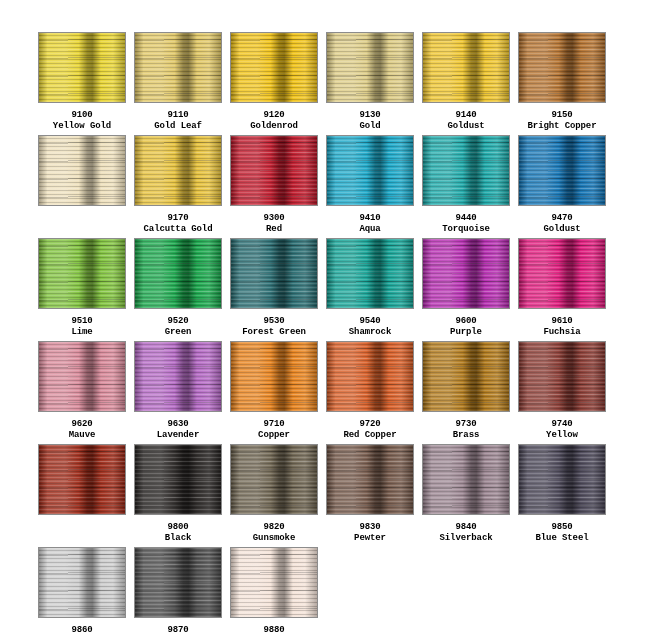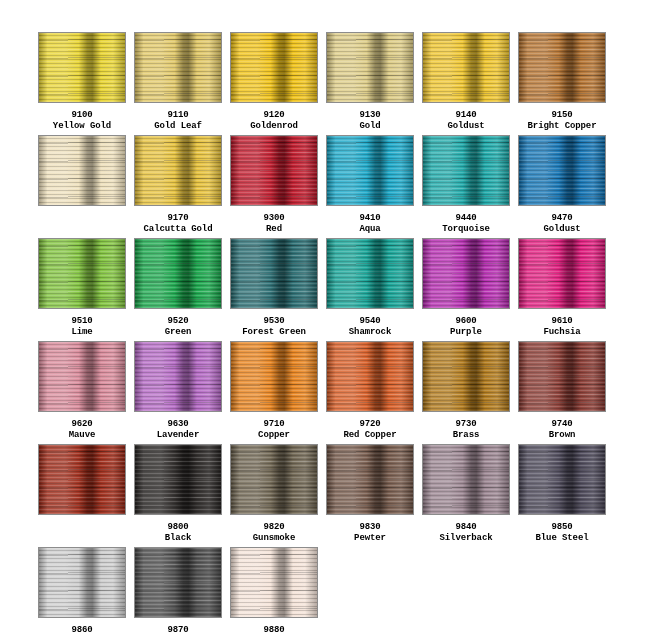--- a/index.html
+++ b/index.html
@@ -390,21 +390,21 @@
     </div>
     <div class="swatch-cell">
       <div class="swatch-chip">
         <div class="chip-base" style="background-color: rgb(138, 58, 50);"></div>
         <div class="chip-threads"></div>
         <div class="chip-slubs"></div>
         <div class="chip-sheen"></div>
       </div>
       <div class="swatch-label">
         <span class="swatch-code">9740</span>
-        <span class="swatch-name">Brown</span>
+        <span class="swatch-name">Yellow</span>
       </div>
     </div>
     <div class="swatch-cell">
       <div class="swatch-chip">
         <div class="chip-base" style="background-color: rgb(158, 42, 24);"></div>
         <div class="chip-threads"></div>
         <div class="chip-slubs"></div>
         <div class="chip-sheen"></div>
       </div>
     </div>

